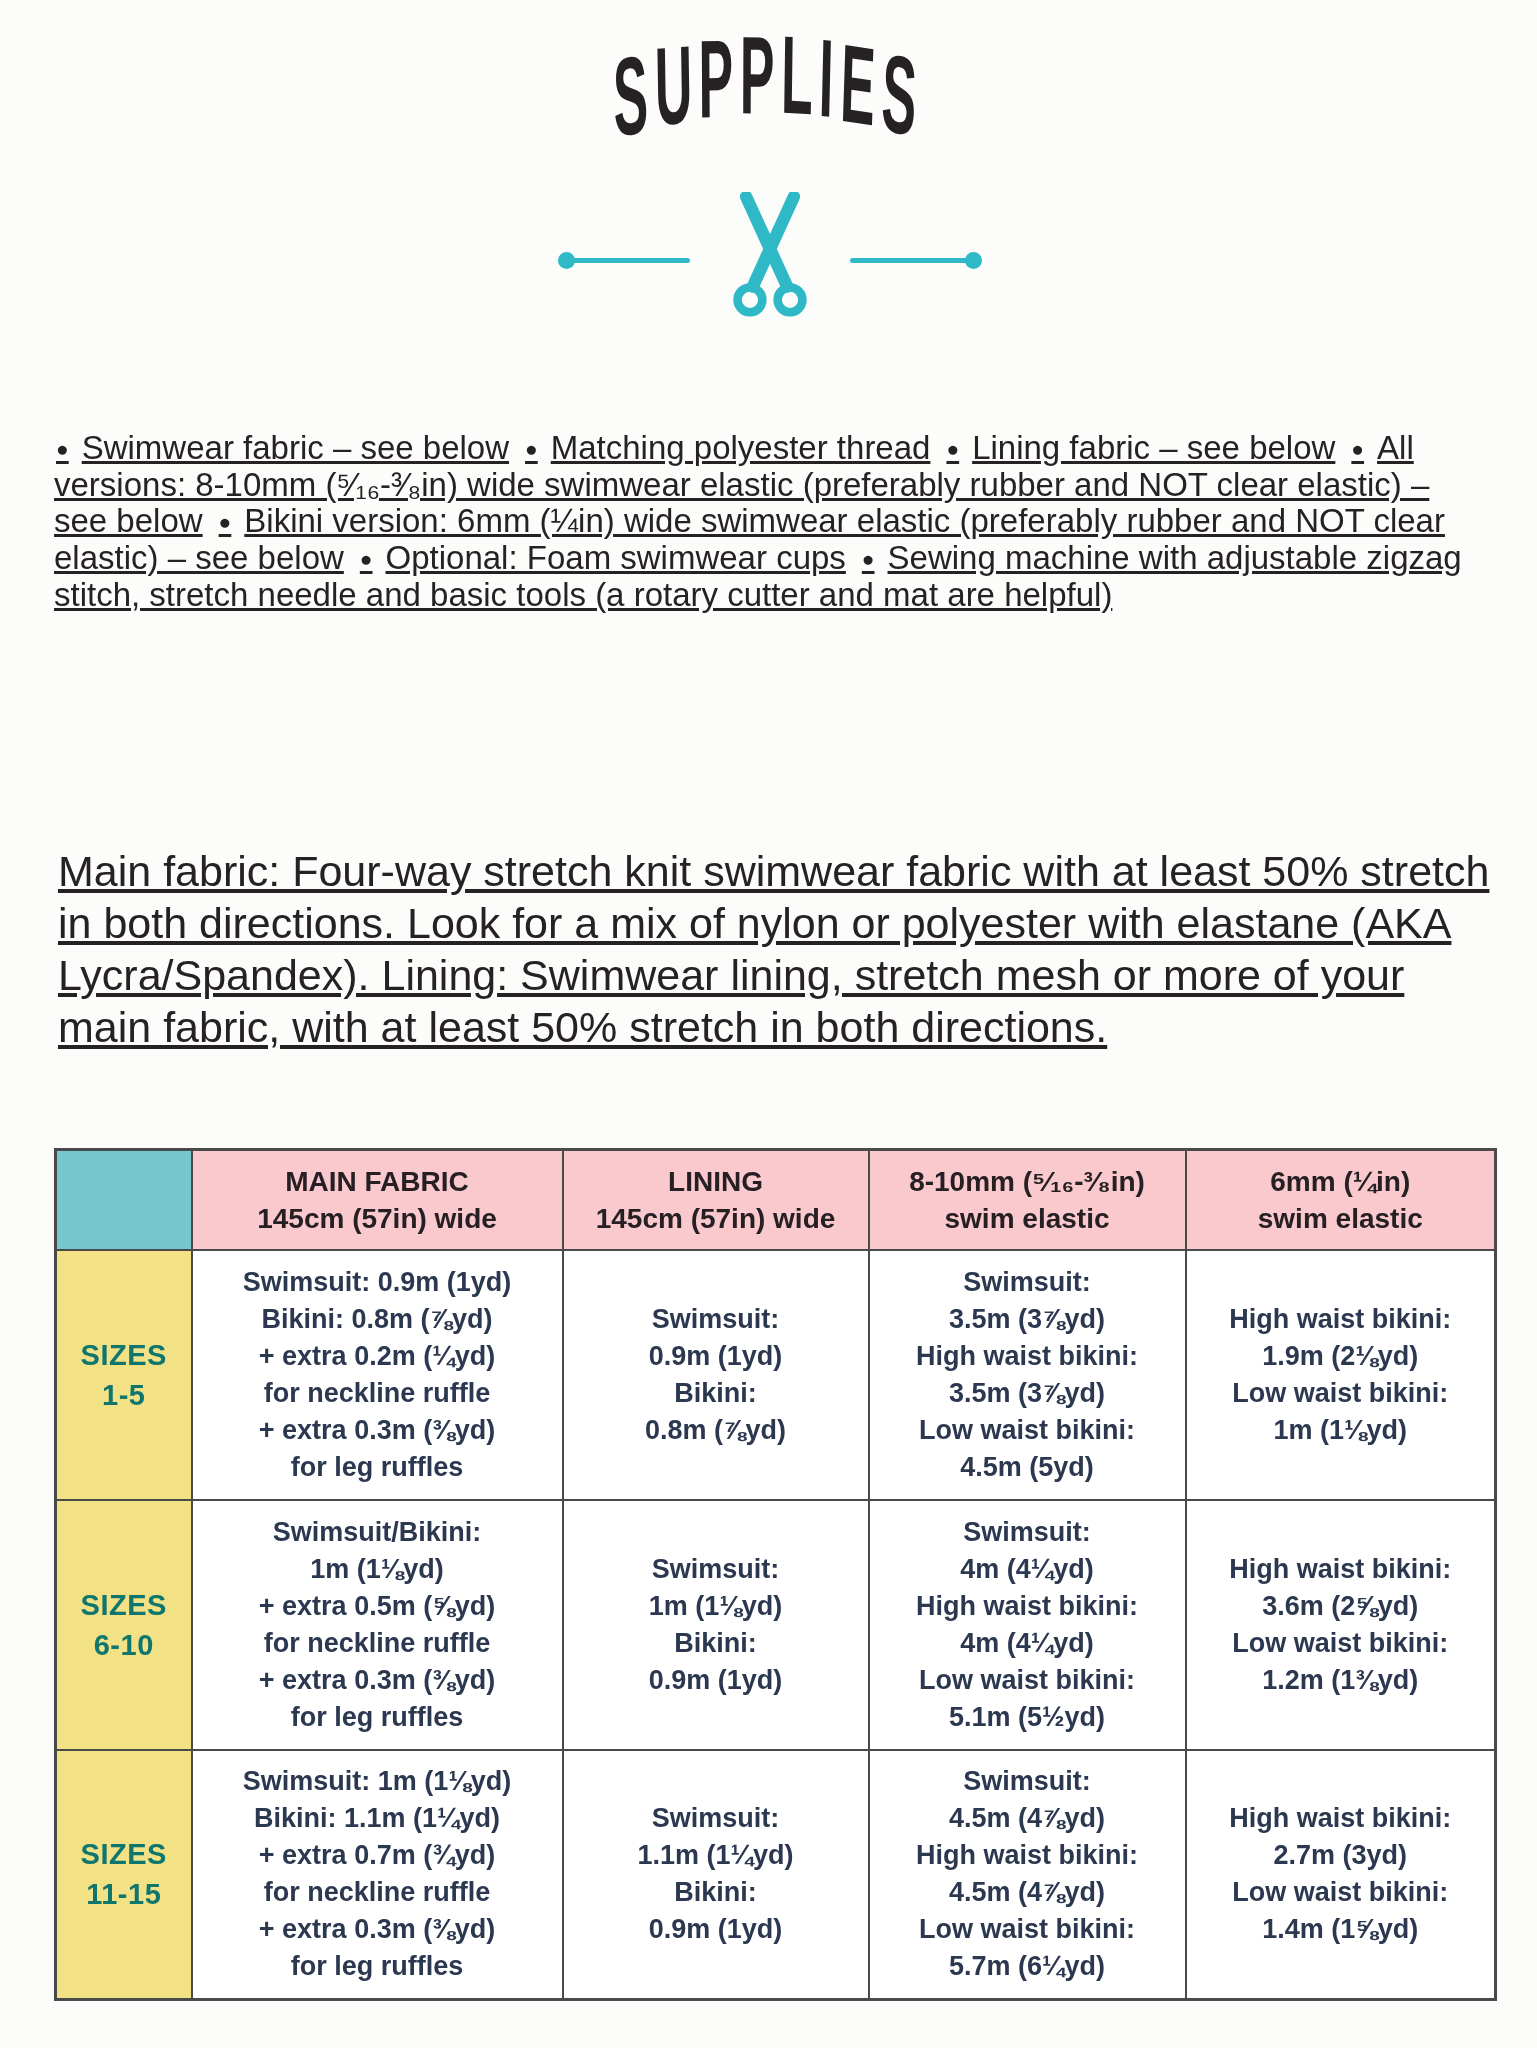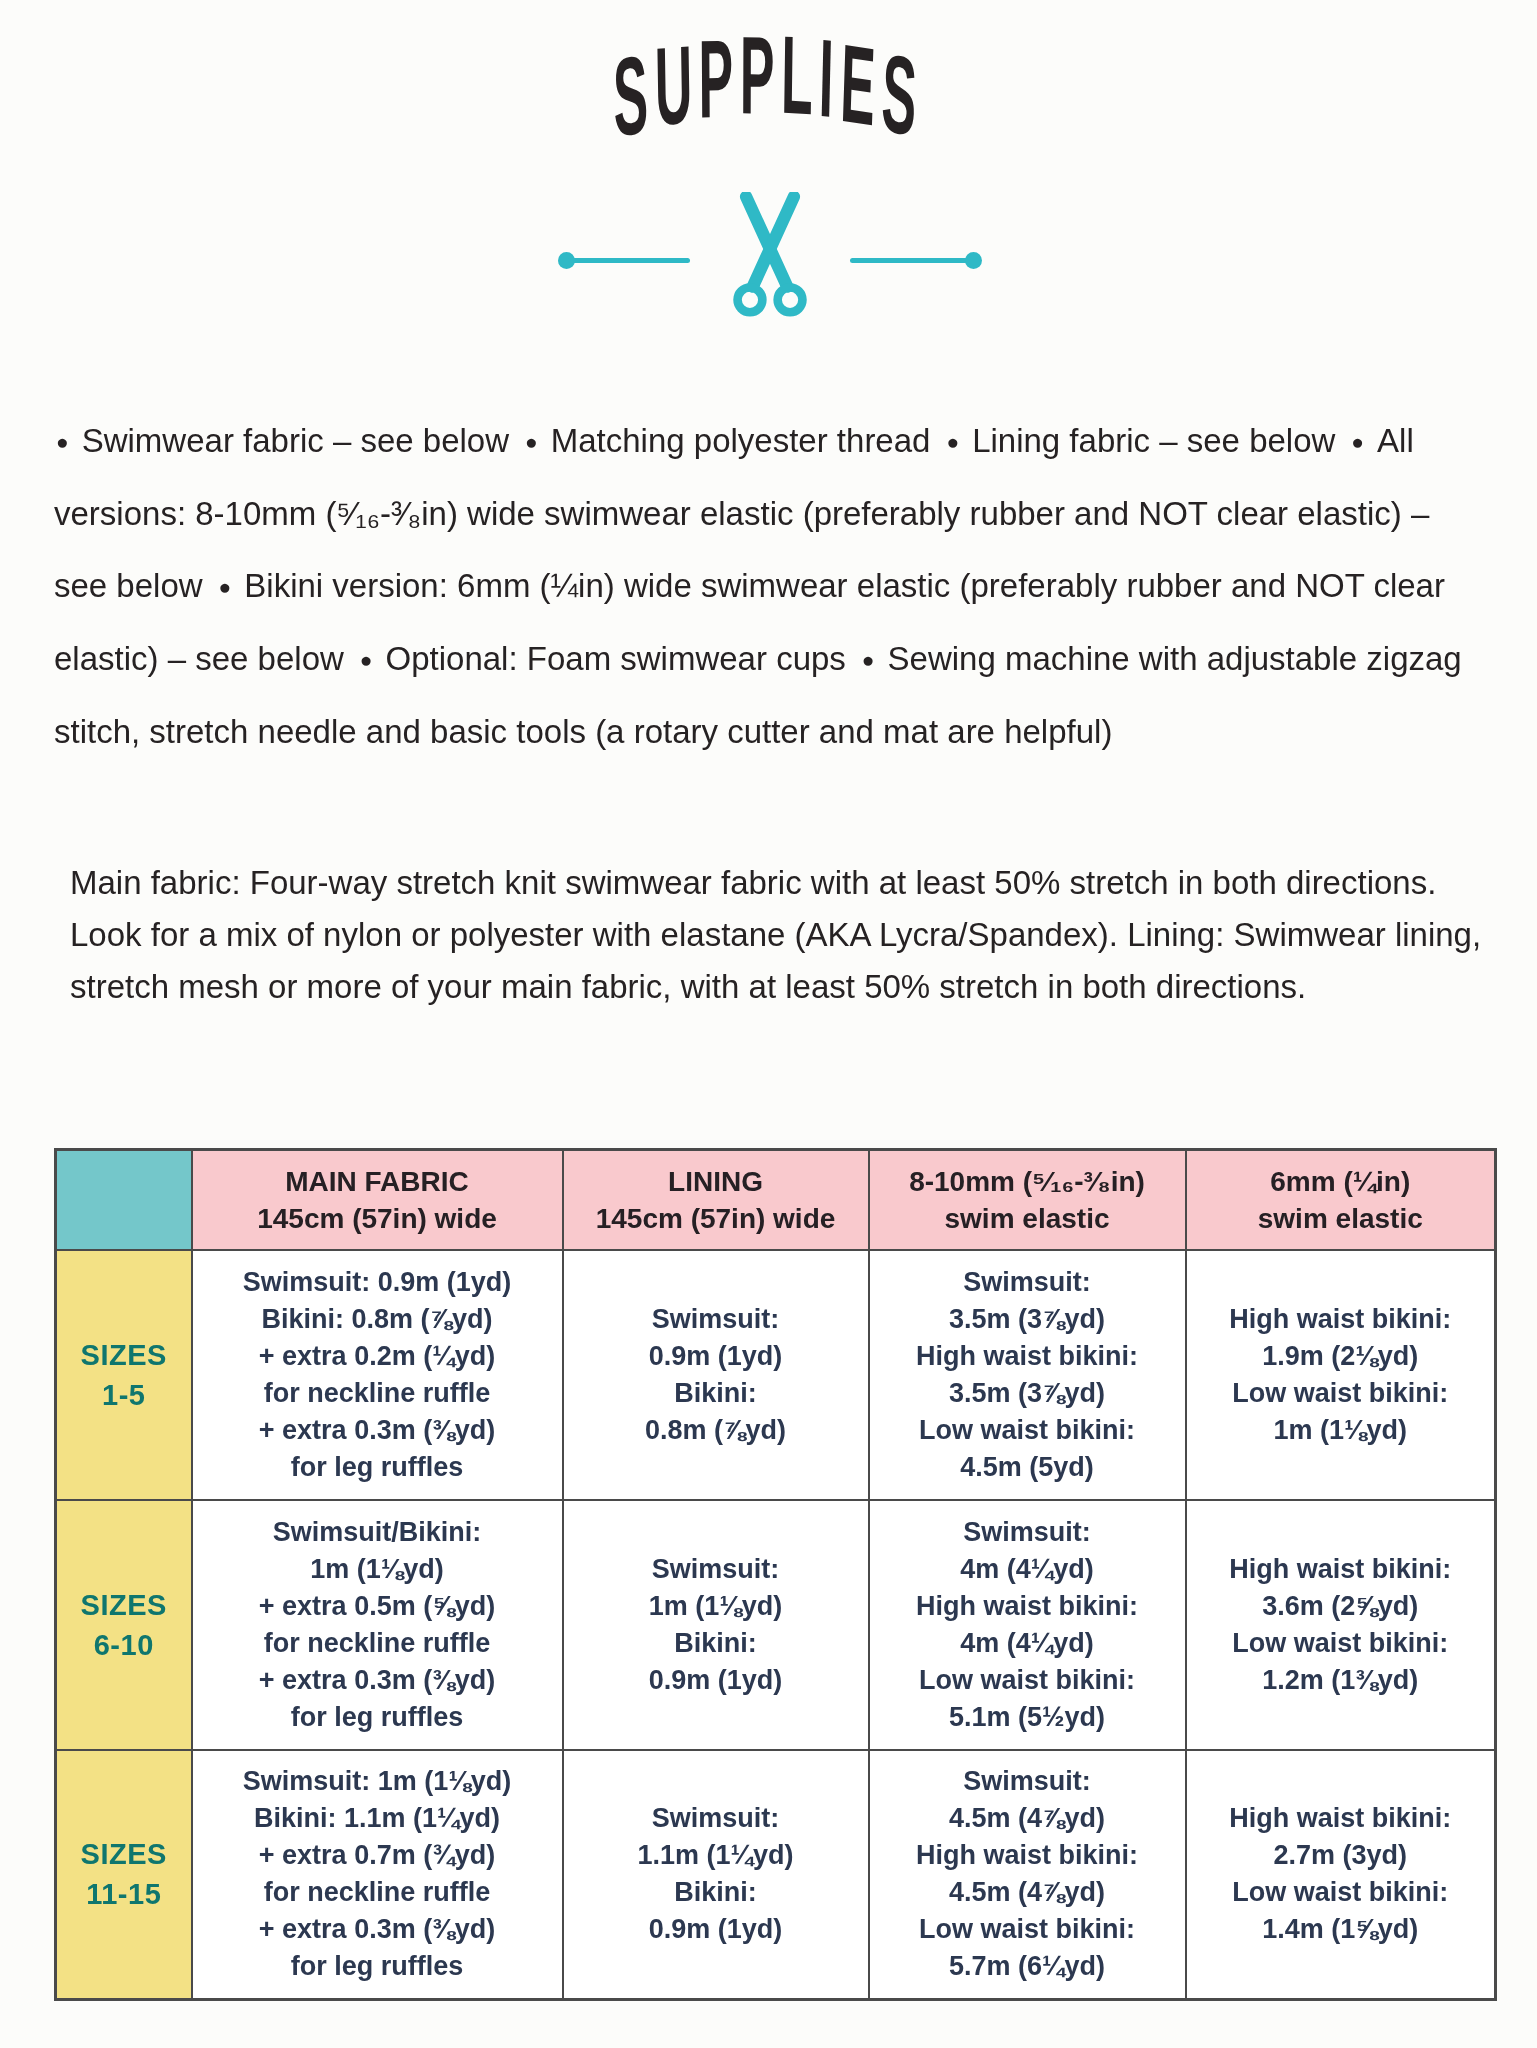--- a/index.html
+++ b/index.html
@@ -50,40 +50,40 @@
   .divider .line{
     position:absolute;top:70px;width:122px;height:5px;border-radius:3px;
     background:var(--accent-teal);
   }
   .divider .line.left{left:10px;}
   .divider .line.right{right:10px;}
   .divider svg{position:absolute;left:164px;top:4px;}
 
   
   .supplies-text{
-    position:absolute;left:54px;top:405px;width:1436px;
-    font-size:33px;line-height:72px;color:var(--ink);
+    position:absolute;left:54px;top:430px;width:1436px;
+    font-size:33px;line-height:36px;color:var(--ink);text-decoration:underline;
   }
   .blt{
     font-size:21px;
     vertical-align:3px;
     margin:0 13px 0 16px;
   }
   .blt:first-child{margin-left:2px;}
 
   .sec-heading{
     position:absolute;left:54px;margin:0;
     font-size:35px;font-weight:bold;letter-spacing:0.5px;
     color:#1e1b1c;
   }
   #h-suggestions{top:792px;}
   #h-requirements{top:1085px;}
   .suggestions-text{
-    position:absolute;left:54px;top:841px;width:1436px;margin:16px;
-    font-size:33px;line-height:52px;color:var(--ink);
+    position:absolute;left:54px;top:841px;width:1436px;margin:4px;
+    font-size:43px;line-height:52px;color:var(--ink);text-decoration:underline;
   }
 
   
   table.req{
     position:absolute;left:54px;top:1148px;width:1440px;
     border-collapse:collapse;table-layout:fixed;
     background:#fff;
   }
   table.req,table.req th,table.req td{
     border:2px solid var(--border-gray);

